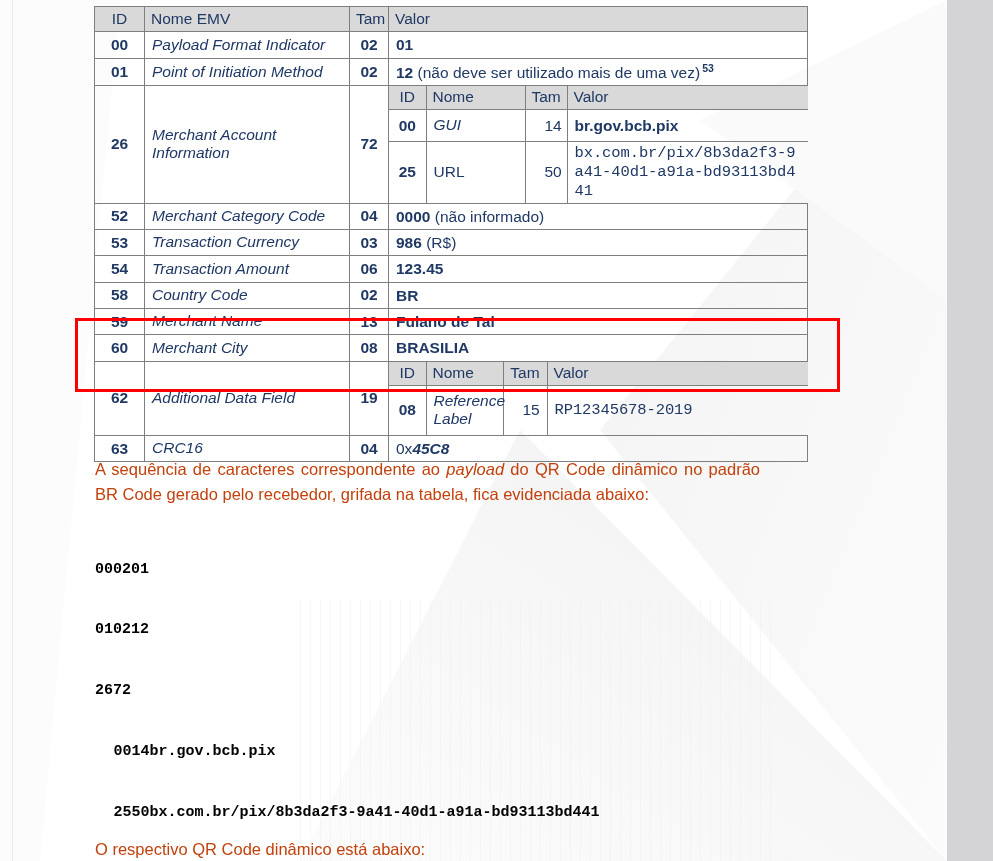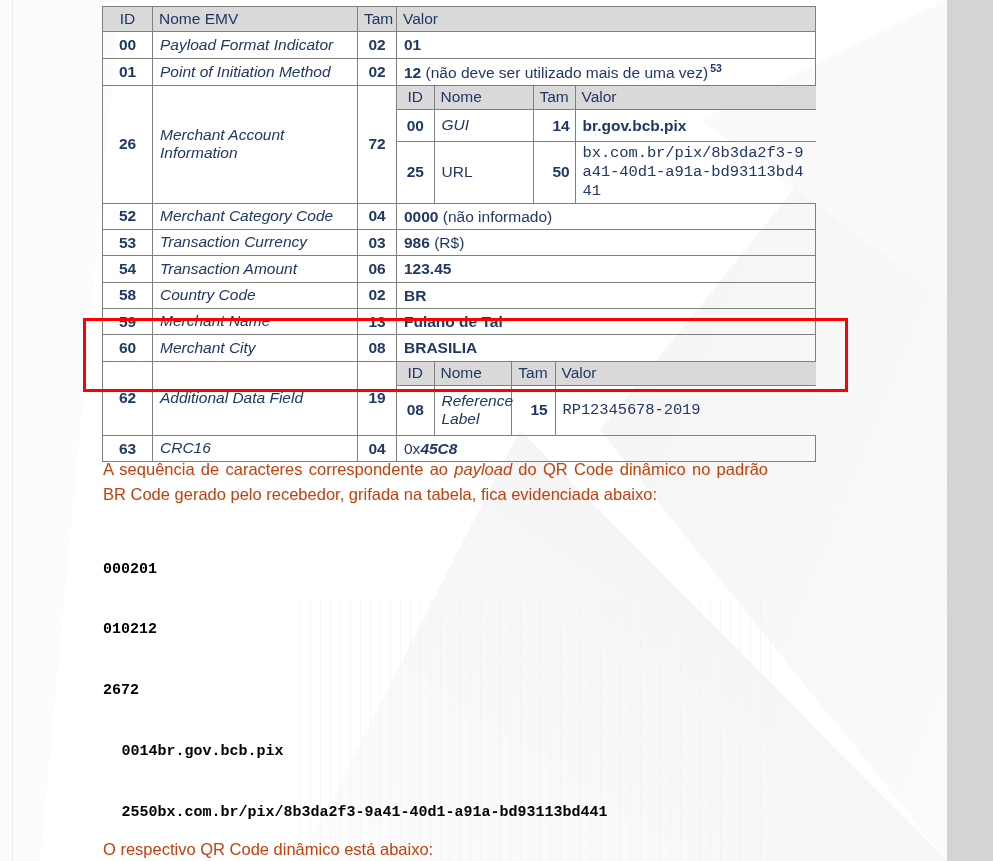--- a/index.html
+++ b/index.html
@@ -44,21 +44,21 @@
   #page-edge {
     position: absolute;
     left: 12px; top: 0;
     width: 1px; height: 861px;
     background: #ececec;
     z-index: 1;
   }
 
   #content {
     position: absolute;
-    left: 8px; top: 0;
+    left: 0; top: 0;
     width: 953px; height: 861px;
     z-index: 2;
   }
 
   
   .emv-table {
     position: absolute;
     left: 94px;
     top: 6px;
     width: 714px;
@@ -140,21 +140,21 @@
     color: #1f3864;
     vertical-align: middle;
   }
   .sub-table tr:first-child th { border-top: none; }
   .sub-table td:first-child, .sub-table th:first-child { border-left: none; }
   .sub-table td:last-child, .sub-table th:last-child { border-right: none; }
   .sub-table tr:last-child td { border-bottom: none; }
   .s-id   { width: 37px; text-align: center; font-weight: bold; padding: 2px 2px !important; }
   .s-name { width: 99px; padding: 6px 7px !important; line-height: 1.2; }
   .s-name.ital { font-style: italic; }
-  .s-tam  { width: 42px; text-align: center; font-weight: bold; padding: 2px 19px !important; }
+  .s-tam  { width: 42px; text-align: center; font-weight: normal; padding: 2px 19px !important; }
   .s-val  { padding: 2px 7px !important; }
   .s-hdr {
     background: #d9d9d9;
     color: #3c4858;
     font-weight: normal;
     text-align: left;
     padding: 2px 6px 3px 6px !important;
   }
   .s-hdr.ctr { text-align: center; }
   .big-val { font-weight: bold; font-size: 16px; }

